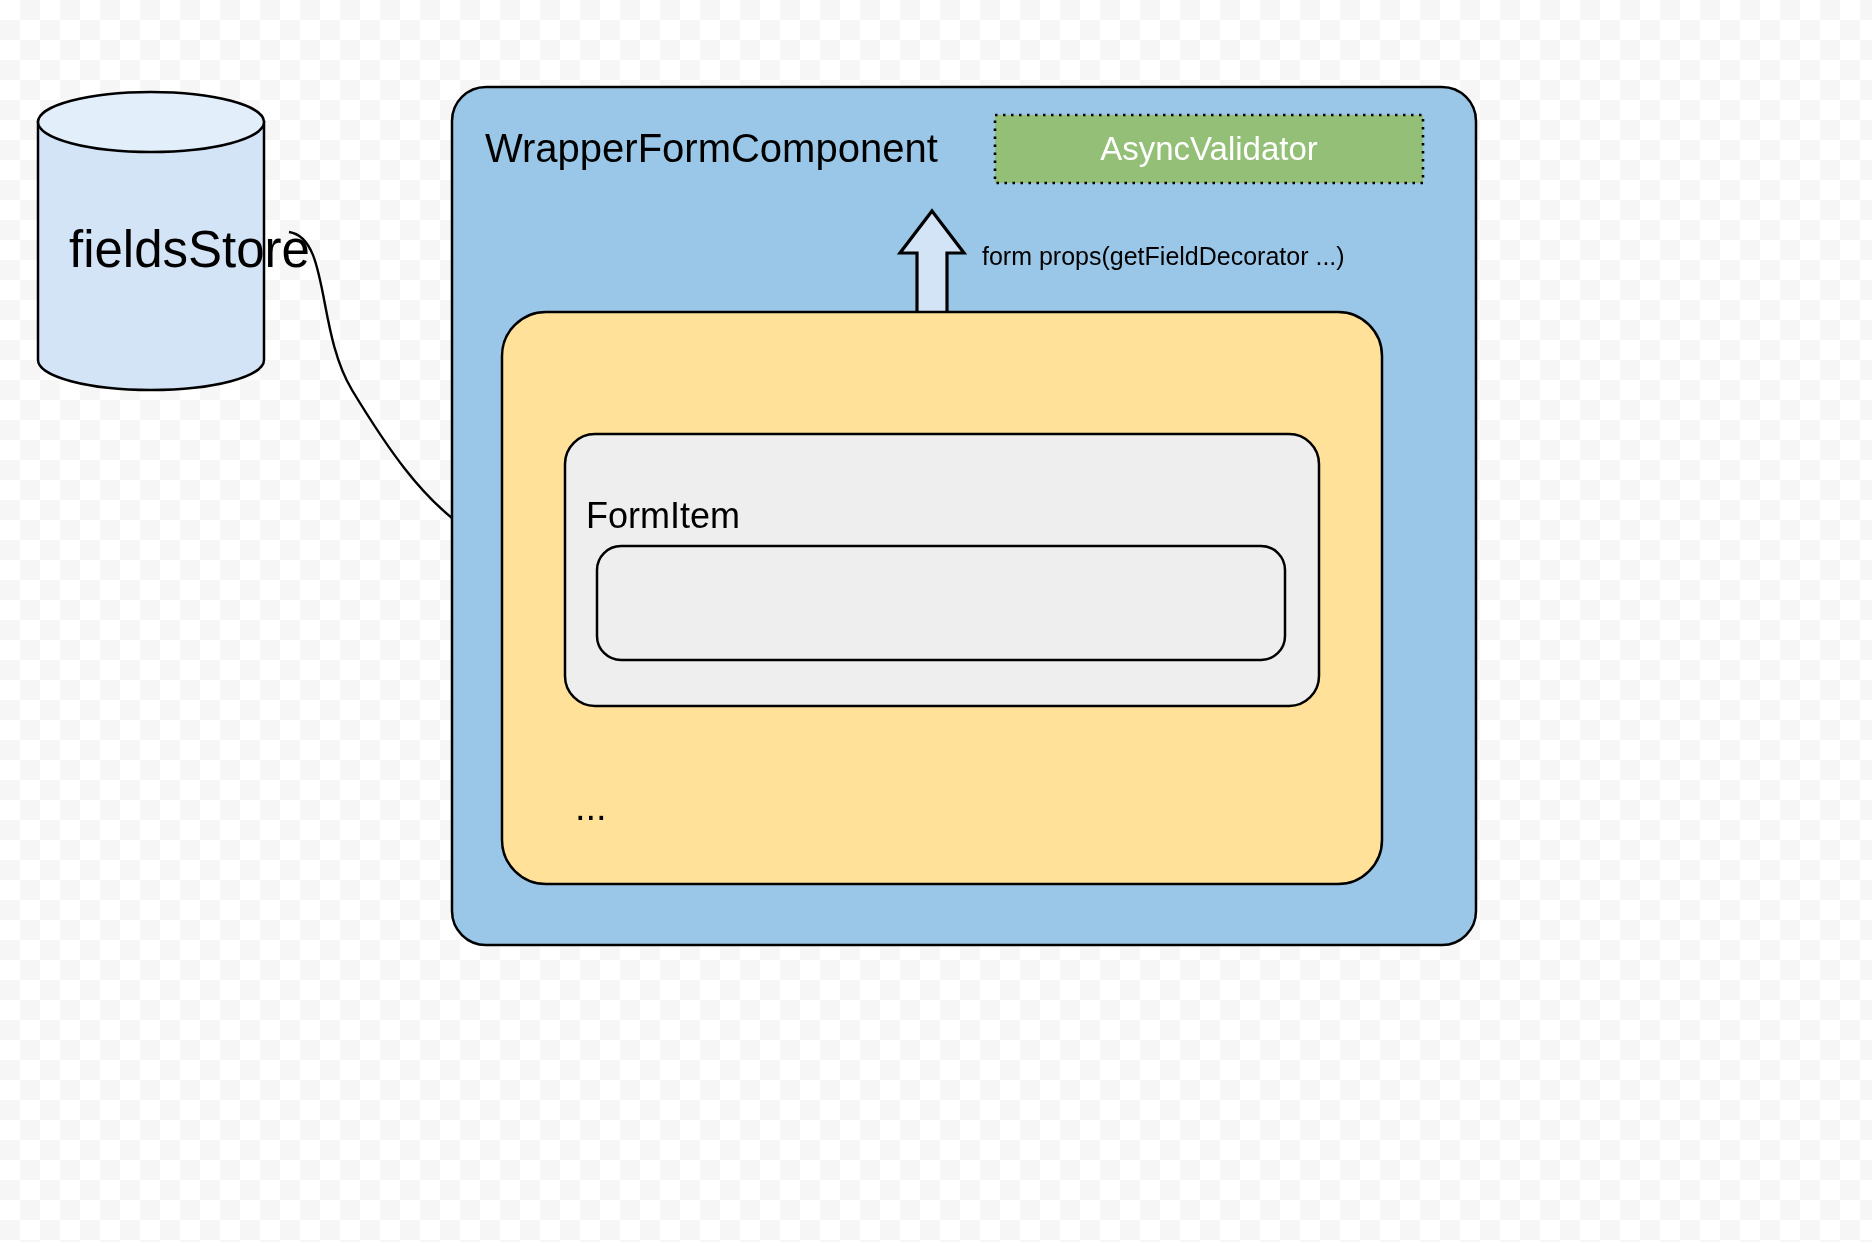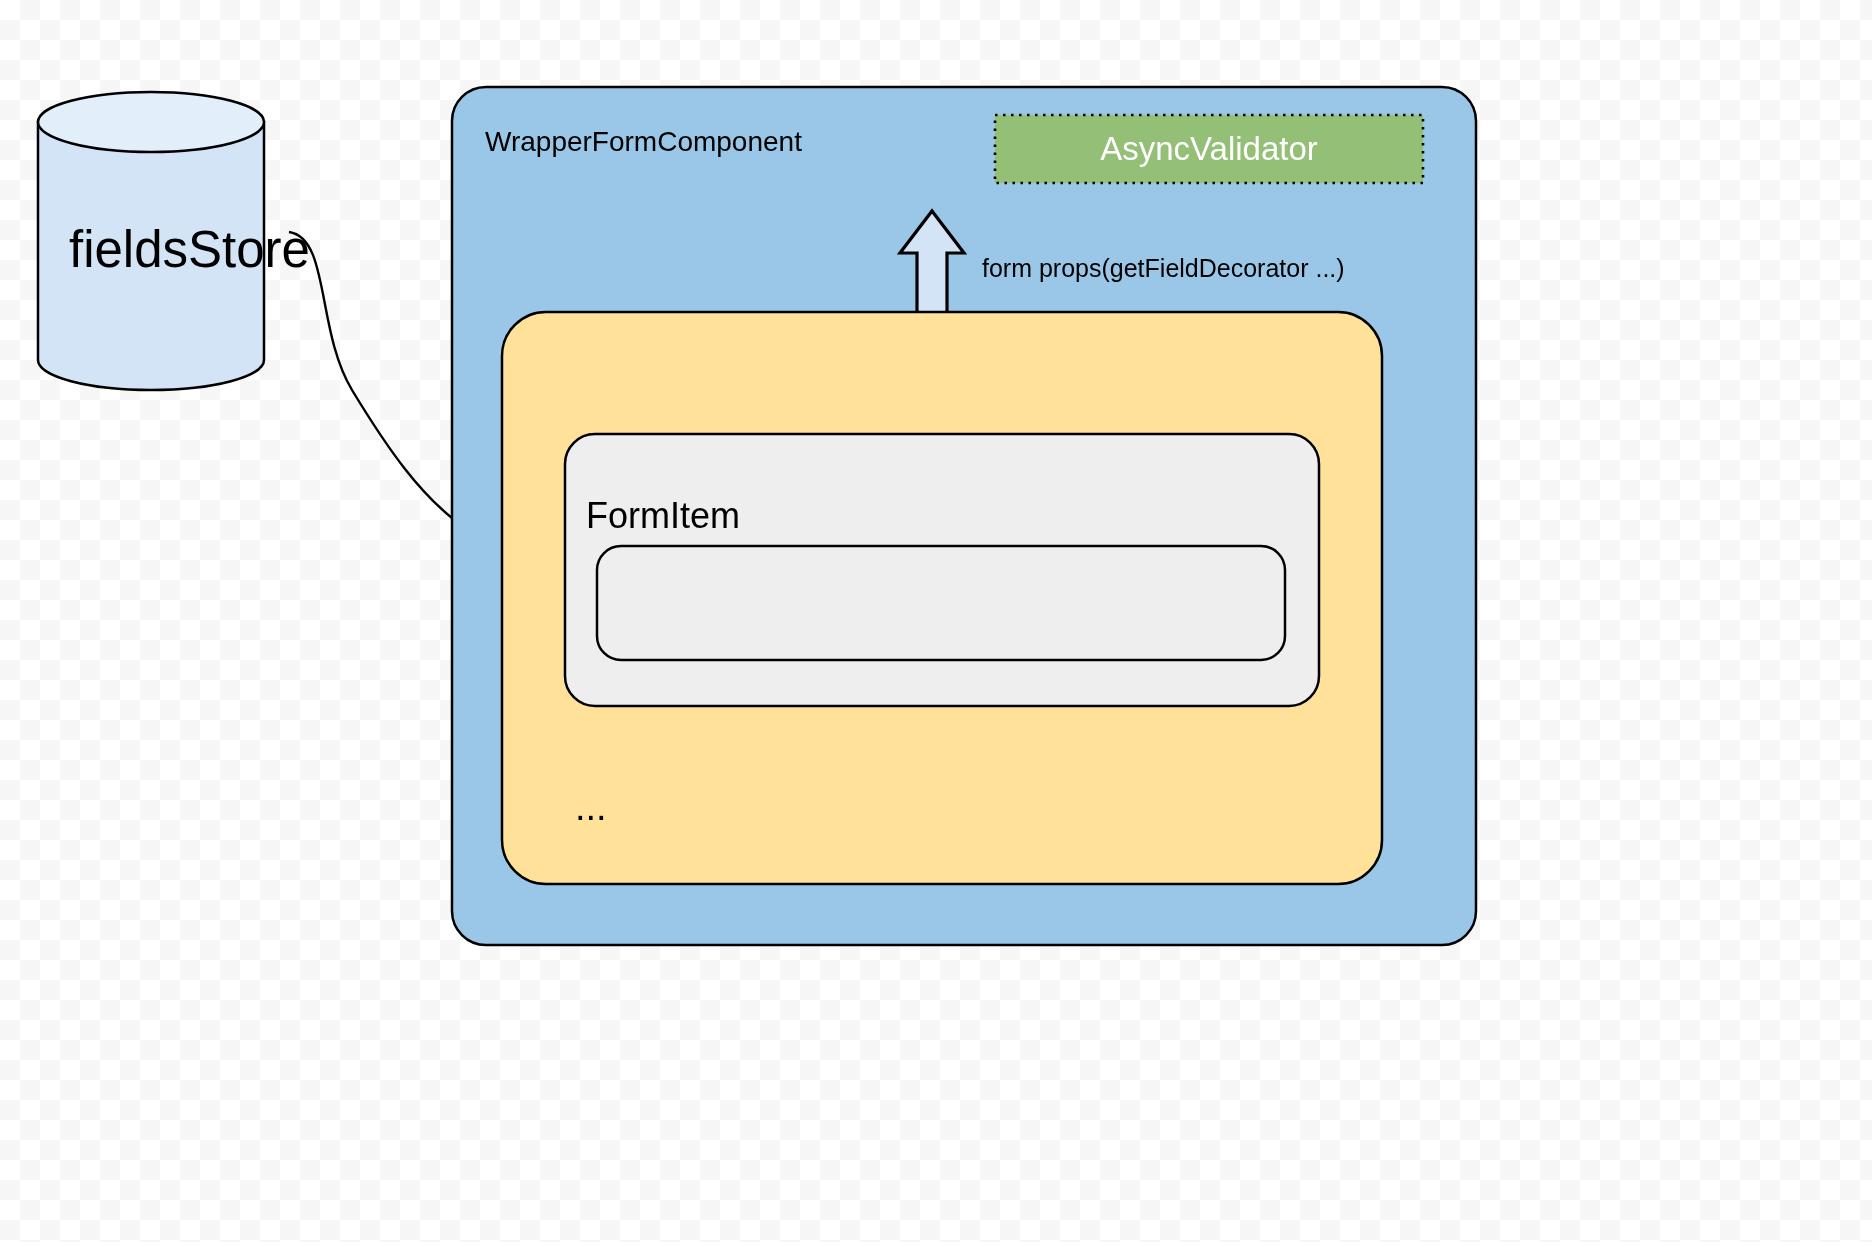--- a/index.html
+++ b/index.html
@@ -33,24 +33,24 @@
   }
 
   
   .lbl {
     position: absolute;
     color: #000000;
     white-space: nowrap;
     line-height: 1;
   }
   .lbl-store     { left: 69px;  top: 224px; font-size: 51px; }
-  .lbl-wrapper   { left: 485px; top: 128px; font-size: 28px; }
+  .lbl-wrapper   { left: 485px; top: 128px; font-size: 40px; }
   .lbl-async     { left: 995px; top: 132px; width: 428px; text-align: center;
                    font-size: 33px; color: #ffffff; }
-  .lbl-formprops { left: 982px; top: 256px; font-size: 25px; }
+  .lbl-formprops { left: 982px; top: 244px; font-size: 25px; }
   .lbl-your      { left: 545px; top: 370px; font-size: 38px; }
   .lbl-formitem  { left: 586px; top: 498px; font-size: 36px; }
   .lbl-decorator { left: 621px; top: 590px; font-size: 27px; }
   .lbl-ellipsis  { left: 575px; top: 788px; font-size: 38px; }
 </style>
 </head>
 <body>
 
 <div id="canvas">
 

